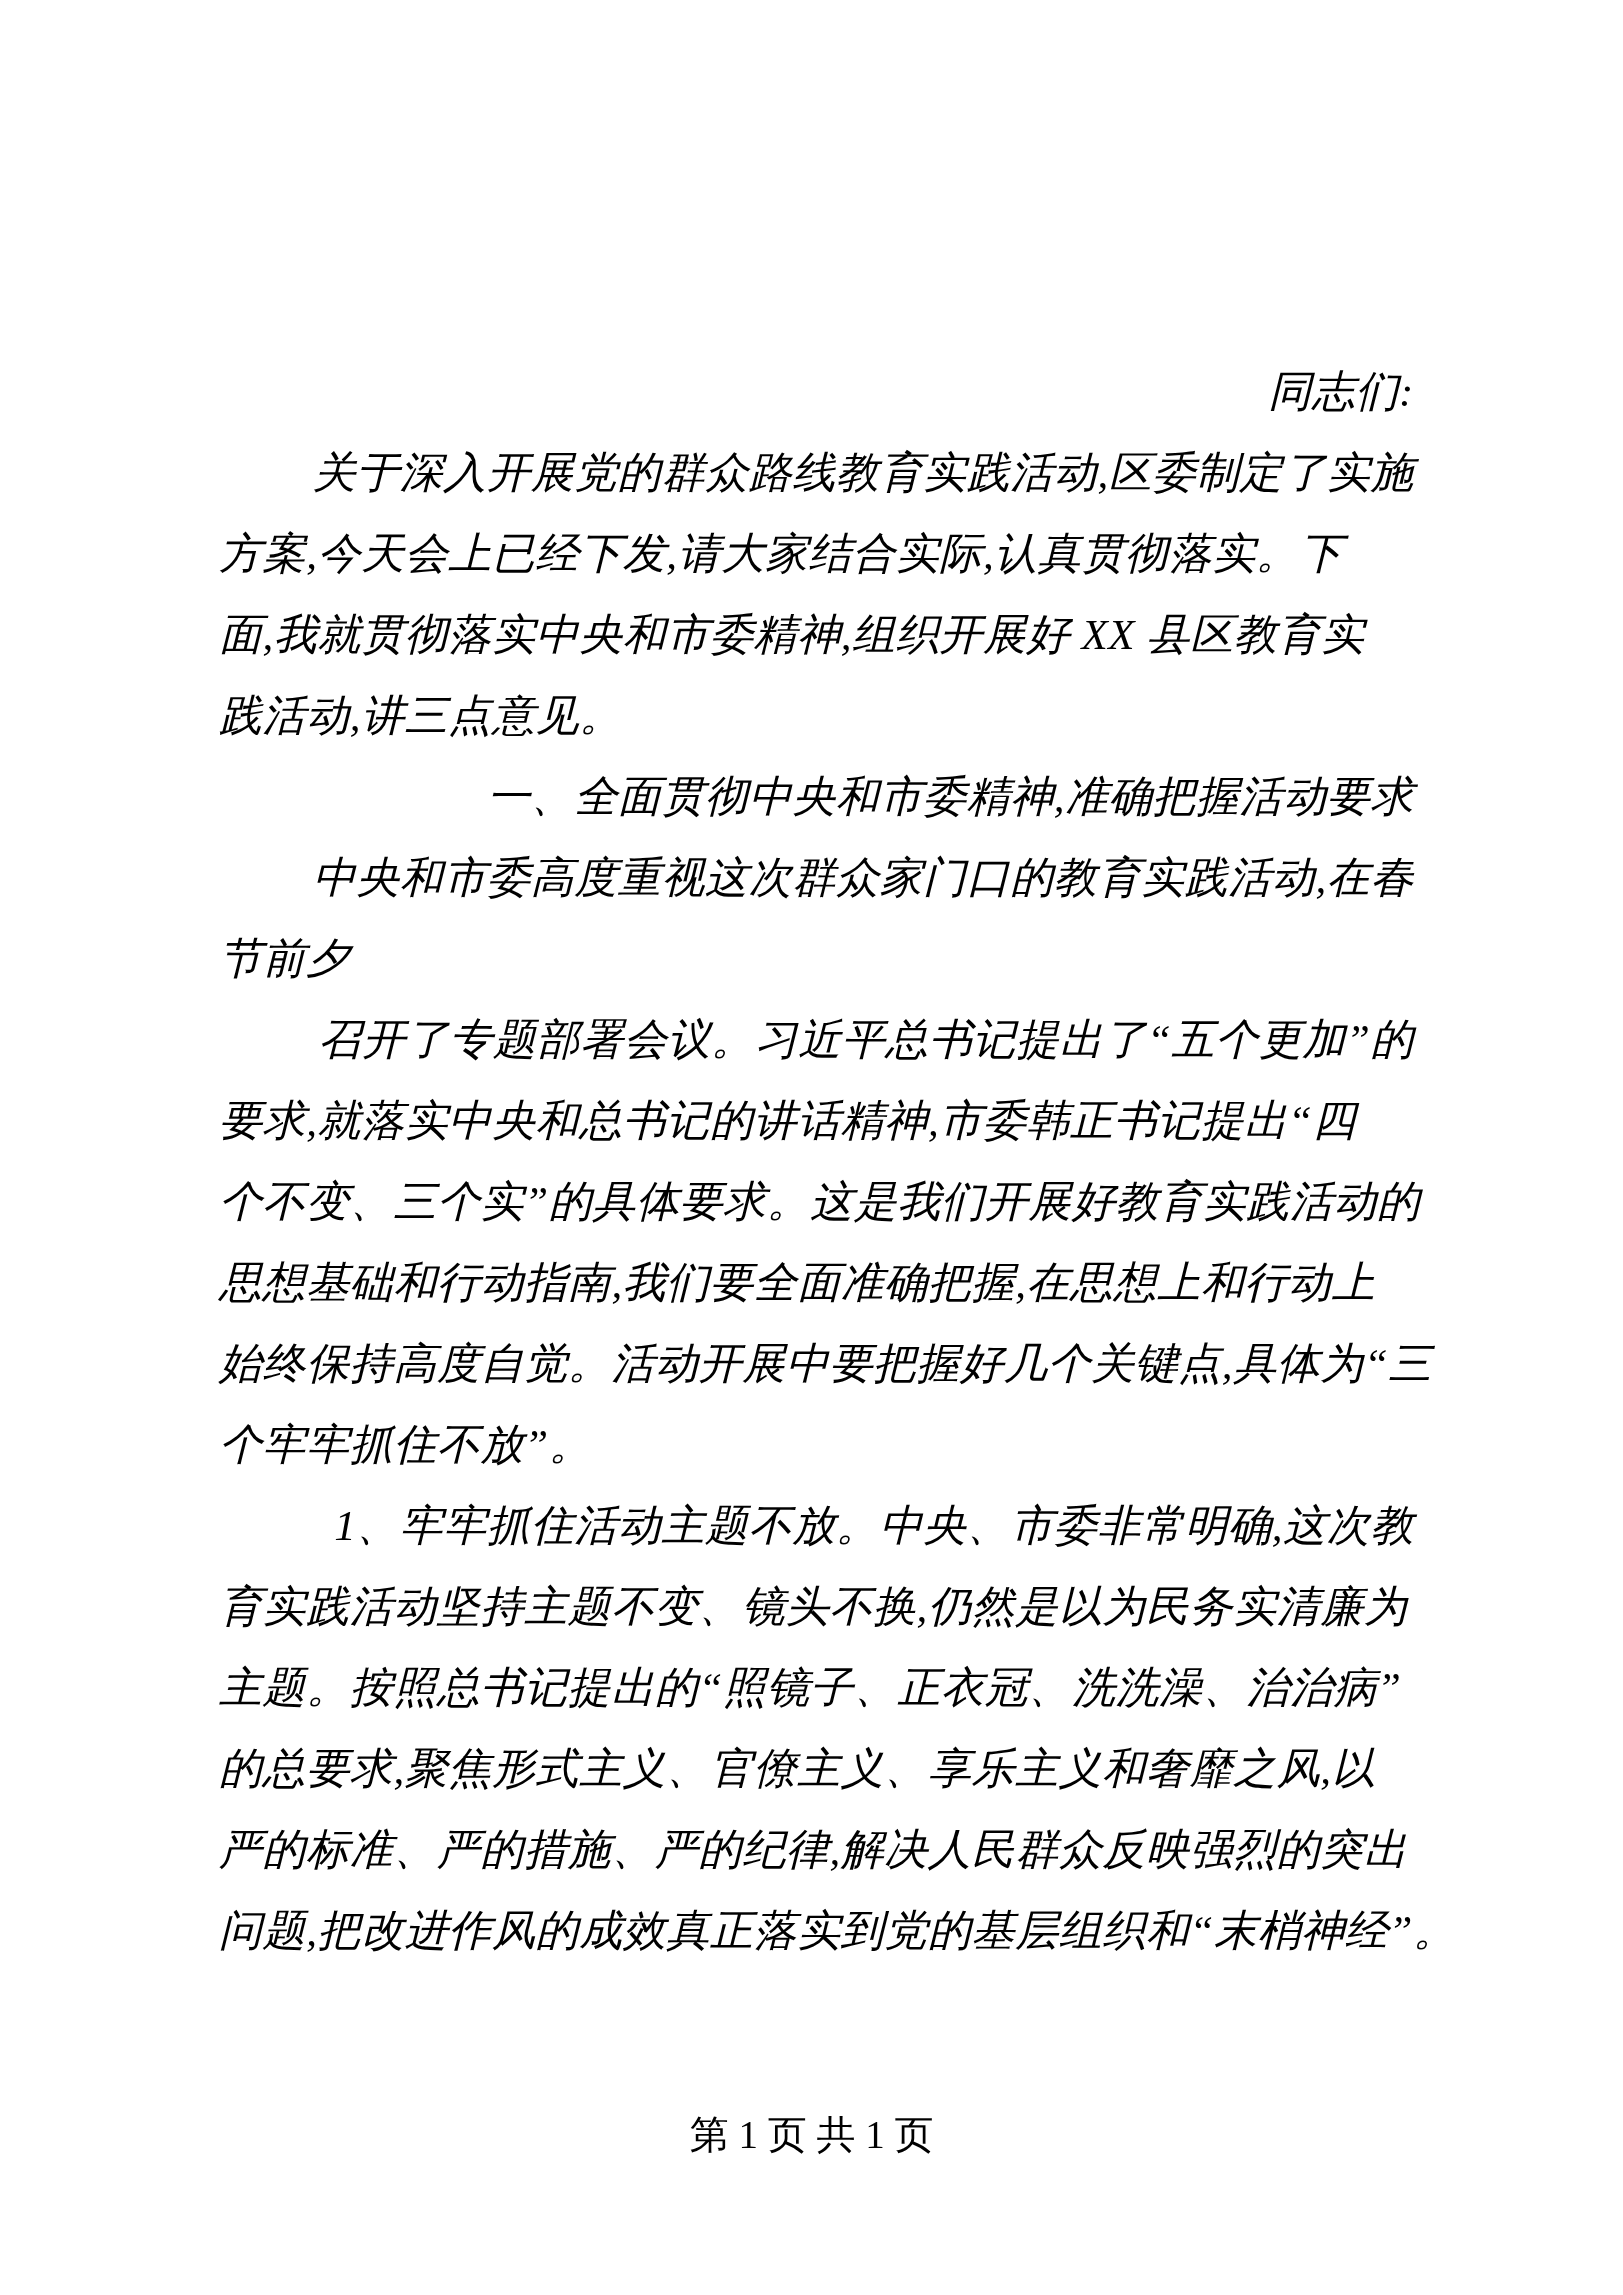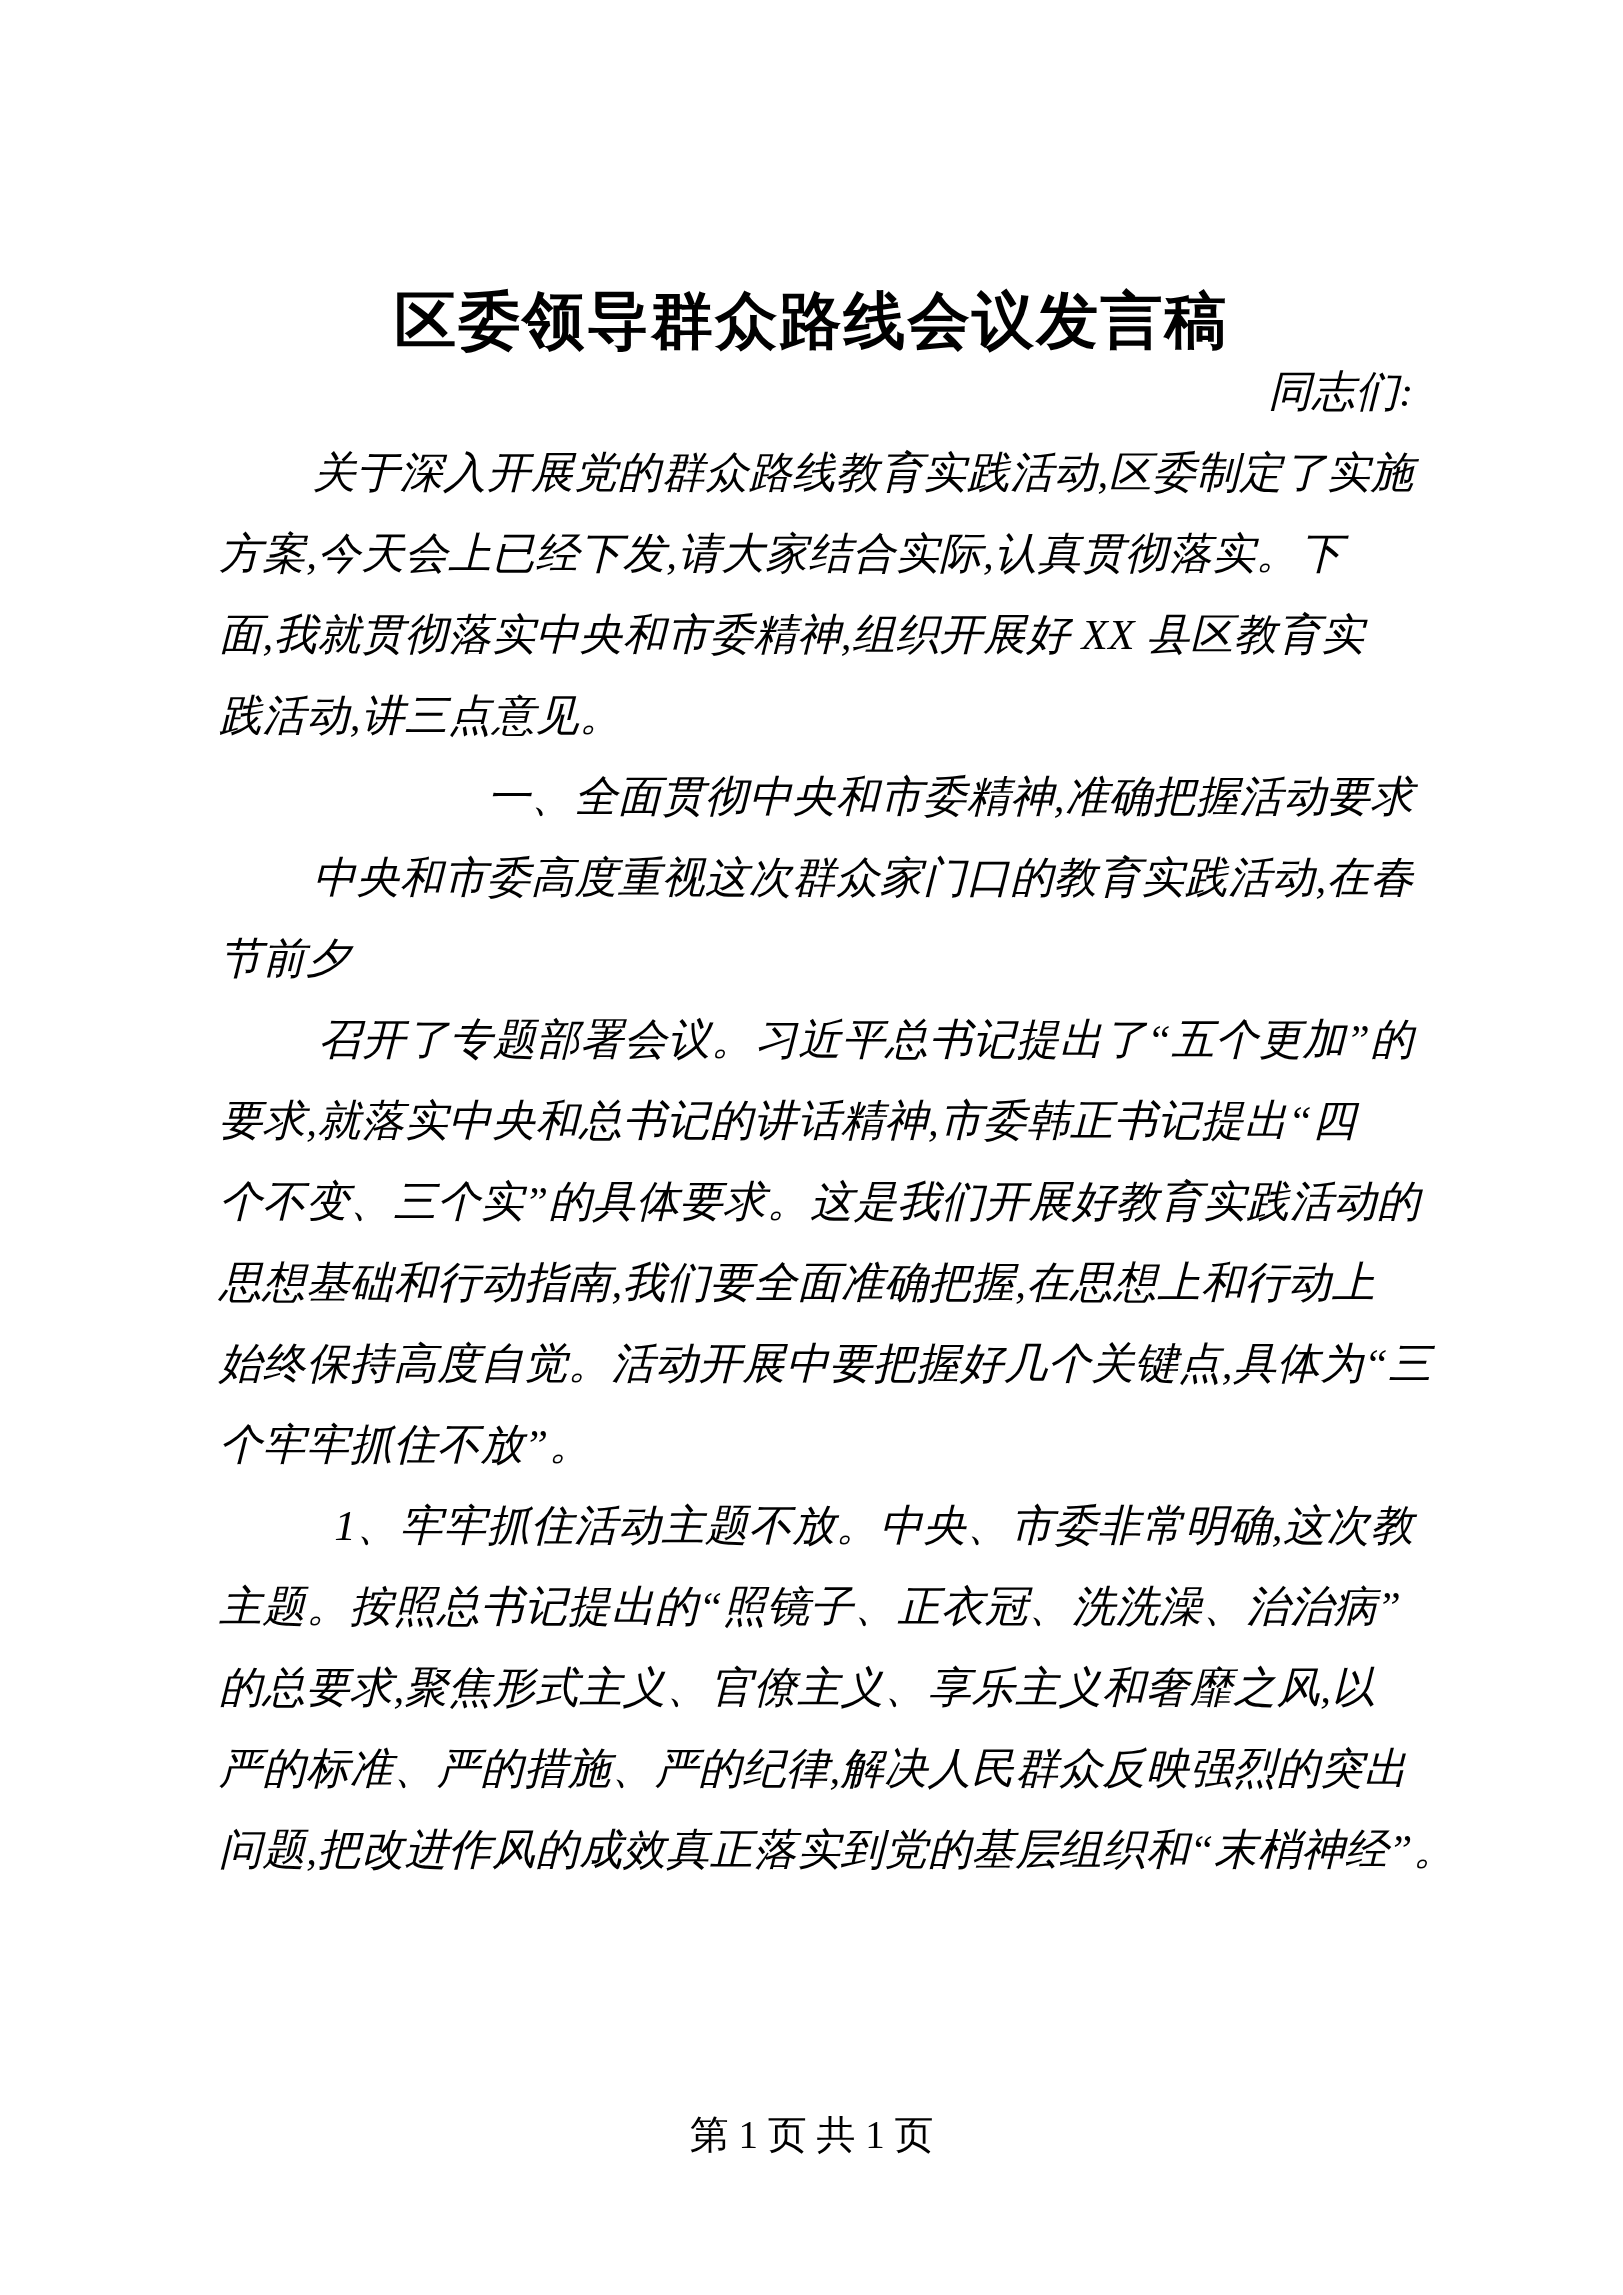--- a/index.html
+++ b/index.html
@@ -56,38 +56,38 @@
     font-size: 39px;
     line-height: 50px;
     font-family: "Liberation Serif", "DejaVu Serif", serif;
   }
 </style>
 </head>
 <body>
 
 <div class="page">
 
-  <h1 class="doc-title">区委领导群众路线会议发言稿</h1>
 
   <div class="doc-body">
     <div class="doc-line indent">同志们:</div>
     <div class="doc-line indent">关于深入开展党的群众路线教育实践活动,区委制定了实施</div>
     <div class="doc-line">方案,今天会上已经下发,请大家结合实际,认真贯彻落实。下</div>
     <div class="doc-line">面,我就贯彻落实中央和市委精神,组织开展好 XX 县区教育实</div>
     <div class="doc-line">践活动,讲三点意见。</div>
     <div class="doc-line indent">一、全面贯彻中央和市委精神,准确把握活动要求</div>
     <div class="doc-line indent">中央和市委高度重视这次群众家门口的教育实践活动,在春</div>
     <div class="doc-line">节前夕</div>
     <div class="doc-line indent">召开了专题部署会议。习近平总书记提出了“五个更加”的</div>
     <div class="doc-line">要求,就落实中央和总书记的讲话精神,市委韩正书记提出“四</div>
     <div class="doc-line">个不变、三个实”的具体要求。这是我们开展好教育实践活动的</div>
     <div class="doc-line">思想基础和行动指南,我们要全面准确把握,在思想上和行动上</div>
     <div class="doc-line">始终保持高度自觉。活动开展中要把握好几个关键点,具体为“三</div>
     <div class="doc-line">个牢牢抓住不放”。</div>
     <div class="doc-line indent">1、牢牢抓住活动主题不放。中央、市委非常明确,这次教</div>
+    <div class="doc-line">育实践活动坚持主题不变、镜头不换,仍然是以为民务实清廉为</div>
     <div class="doc-line">主题。按照总书记提出的“照镜子、正衣冠、洗洗澡、治治病”</div>
     <div class="doc-line">的总要求,聚焦形式主义、官僚主义、享乐主义和奢靡之风,以</div>
     <div class="doc-line">严的标准、严的措施、严的纪律,解决人民群众反映强烈的突出</div>
     <div class="doc-line">问题,把改进作风的成效真正落实到党的基层组织和“末梢神经”。</div>
   </div>
 
   <div class="doc-footer">第 1 页 共 1 页</div>
 
 </div>
 

